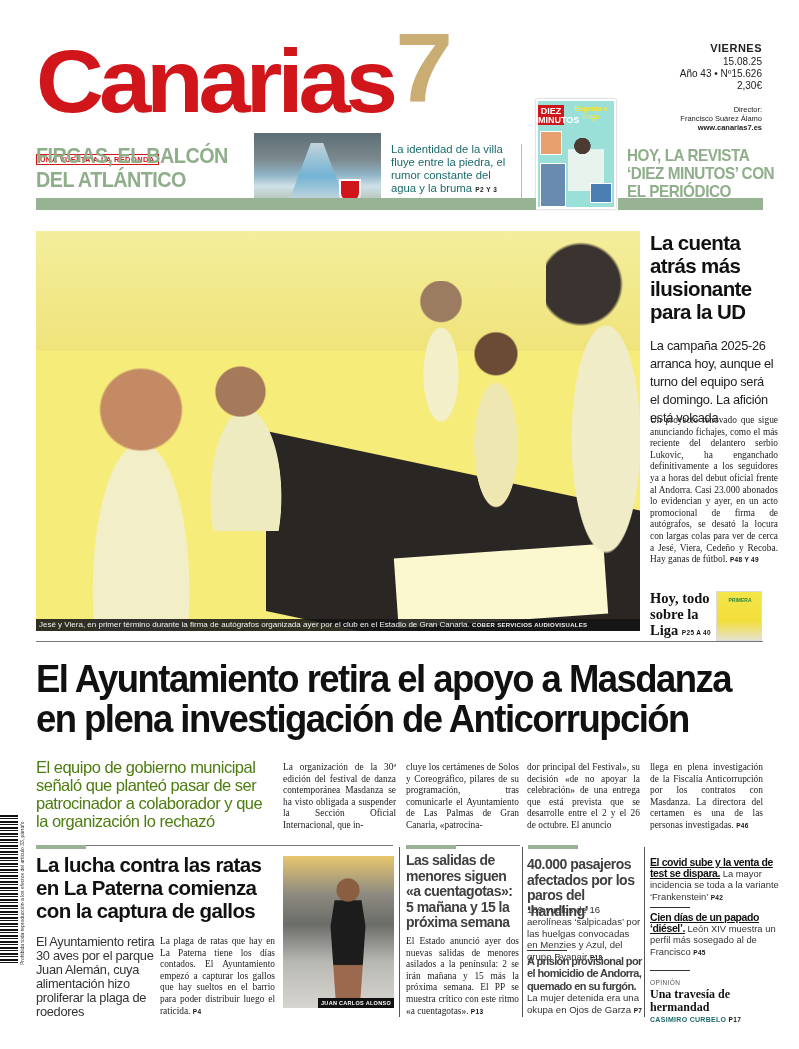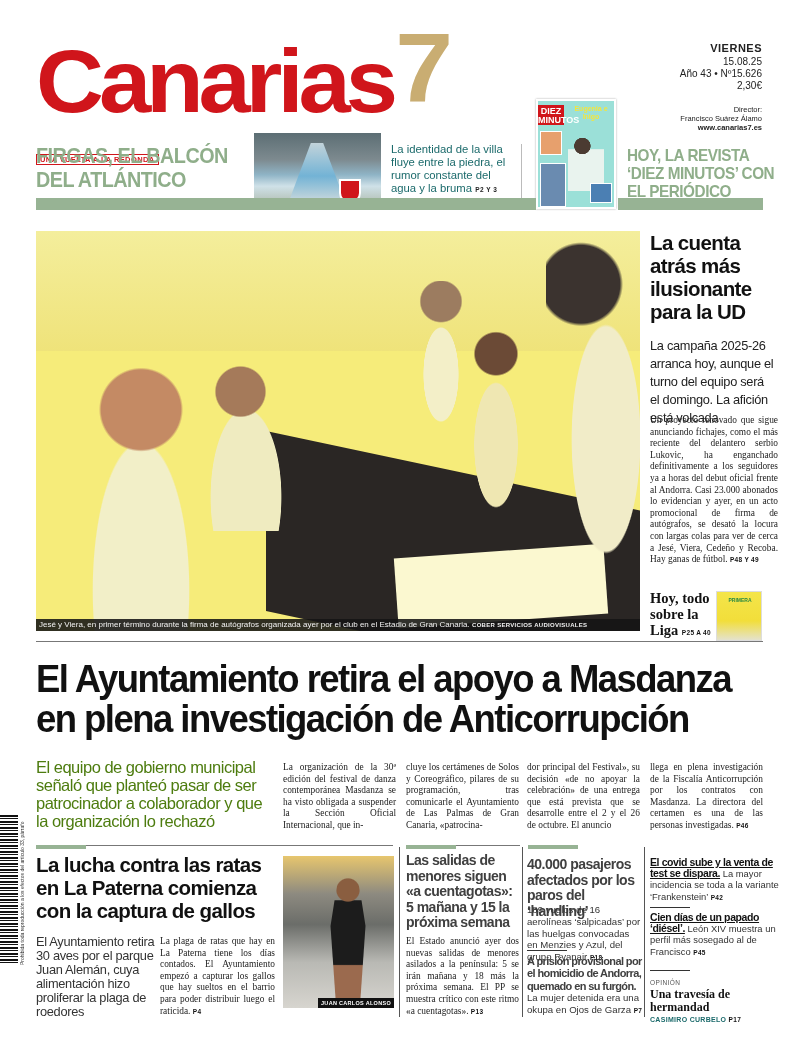--- a/index.html
+++ b/index.html
@@ -172,21 +172,21 @@
 
 <div class="abs ratas-title">La lucha contra las ratas en La Paterna comienza con la captura de gallos</div>
 <div class="abs ratas-deck">El Ayuntamiento retira 30 aves por el parque Juan Alemán, cuya alimentación hizo proliferar la plaga de roedores</div>
 <div class="abs ratas-body"><span>La plaga de ratas que hay en La Paterna tiene los días contados. El Ayuntamiento empezó a capturar los gallos que hay sueltos en el barrio para poder distribuir luego el raticida.</span> <span class="ref">P4</span></div>
 <div class="abs ratas-photo">
   <div class="man"></div>
   <div class="credit">JUAN CARLOS ALONSO</div>
 </div>
 
 <div class="abs col-title menores-title">Las salidas de menores siguen «a cuentagotas»: 5 mañana y 15 la próxima semana</div>
-<div class="abs menores-body"><span>El Estado anunció ayer dos nuevas salidas de menores asilados a la península: 5 se irán mañana y 18 más la próxima semana. El PP se muestra crítico con este ritmo «a cuentagotas».</span> <span class="ref">P13</span></div>
+<div class="abs menores-body"><span>El Estado anunció ayer dos nuevas salidas de menores asilados a la península: 2 se irán mañana y 15 más la próxima semana. El PP se muestra crítico con este ritmo «a cuentagotas».</span> <span class="ref">P13</span></div>
 
 <div class="abs col-title pas-title">40.000 pasajeros afectados por los paros del ‘handling’</div>
 <div class="abs pas-deck"><span>189 vuelos de 16 aerolíneas ‘salpicadas’ por las huelgas convocadas en Menzies y Azul, del grupo Ryanair</span> <span class="ref">P18</span></div>
 <div class="abs shortline" style="left:527px; top:950px;"></div>
 <div class="abs col-title prision-title">A prisión provisional por el homicidio de Andorra, quemado en su furgón.</div>
 <div class="abs prision-body"><span>La mujer detenida era una okupa en Ojos de Garza</span> <span class="ref">P7</span></div>
 
 <div class="abs brief" style="top:857px;"><b>El covid sube y la venta de test se dispara.</b> <span>La mayor incidencia se toda a la variante ‘Frankenstein’</span> <span class="ref">P42</span></div>
 <div class="abs shortline" style="left:650px; top:907px;"></div>
 <div class="abs brief" style="top:912px;"><b>Cien días de un papado ‘diésel’.</b> <span>León XIV muestra un perfil más sosegado al de Francisco</span> <span class="ref">P45</span></div>

